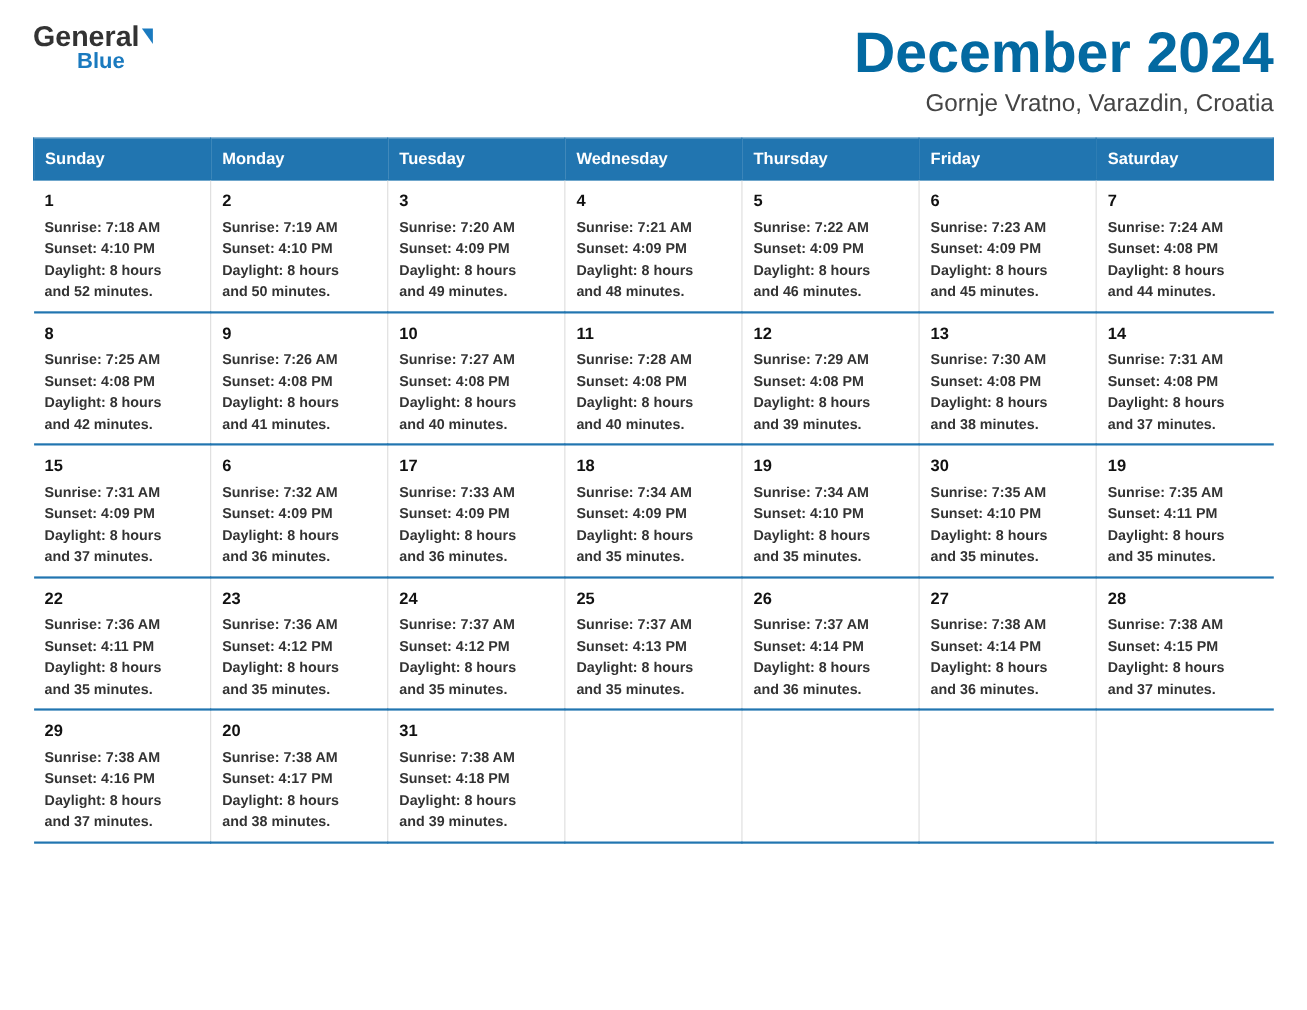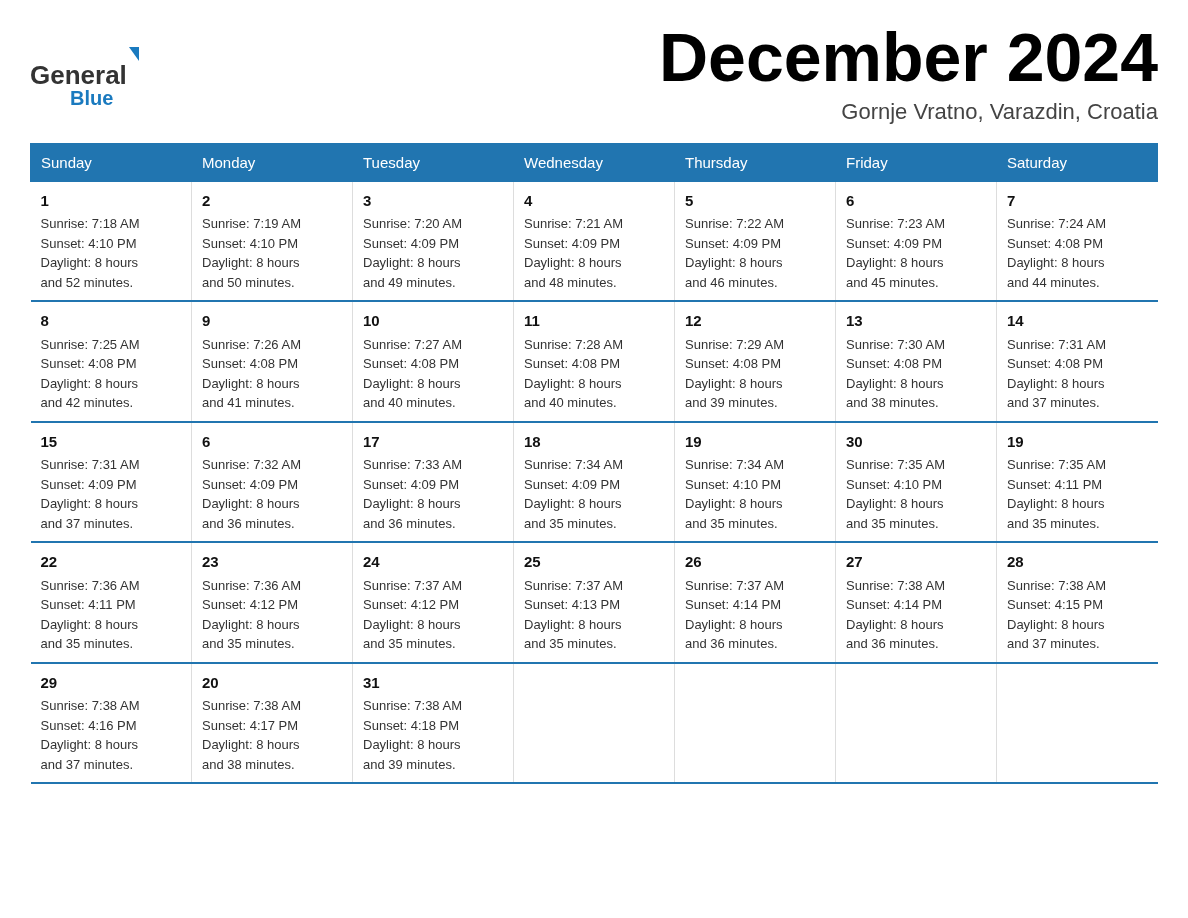--- a/index.html
+++ b/index.html
@@ -20,21 +20,20 @@
     .logo {
       display: flex;
       flex-direction: column;
       align-items: flex-start;
     }
     .logo-general {
       font-size: 26px;
       font-weight: bold;
       color: #333;
       line-height: 1;
-      margin-top: 42px;
     }
     .logo-blue {
       font-size: 20px;
       font-weight: bold;
       color: #1a7abf;
       line-height: 1;
       margin-left: 40px;
     }
     .logo-triangle {
       display: inline-block;
@@ -47,43 +46,43 @@
       vertical-align: middle;
     }
     .logo-line {
       display: flex;
       align-items: center;
     }
     .title-block {
       text-align: right;
     }
     .title-block h1 {
-      font-size: 68px;
-      font-weight: bold;
-      color: #000000;
+      font-size: 52px;
+      font-weight: bold;
+      color: #0369a1;
       line-height: 1.1;
     }
     .title-block h2 {
       font-size: 22px;
       font-weight: normal;
       color: #444;
       margin-top: 4px;
       text-align: right;
     }
     table {
       width: 100%;
       border-collapse: collapse;
     }
     thead tr {
       background-color: #2175b0;
     }
     thead th {
       color: #fff;
       font-size: 15px;
-      font-weight: normal;
+      font-weight: bold;
       padding: 10px 10px;
       text-align: left;
       border: 1px solid #2175b0;
     }
     tbody tr {
       border-bottom: 2px solid #2175b0;
     }
     tbody td {
       vertical-align: top;
       padding: 8px 10px;
@@ -99,20 +98,21 @@
     .day-num {
       font-size: 15px;
       font-weight: bold;
       color: #111;
       display: block;
       margin-bottom: 2px;
     }
     .day-info {
       color: #333;
       font-size: 13px;
+      font-weight: bold;
     }
   </style>
 </head>
 <body>
 
 <div class="header">
   <div class="logo">
     <div class="logo-line">
       <span class="logo-general">General</span>
       <span class="logo-triangle"></span>

